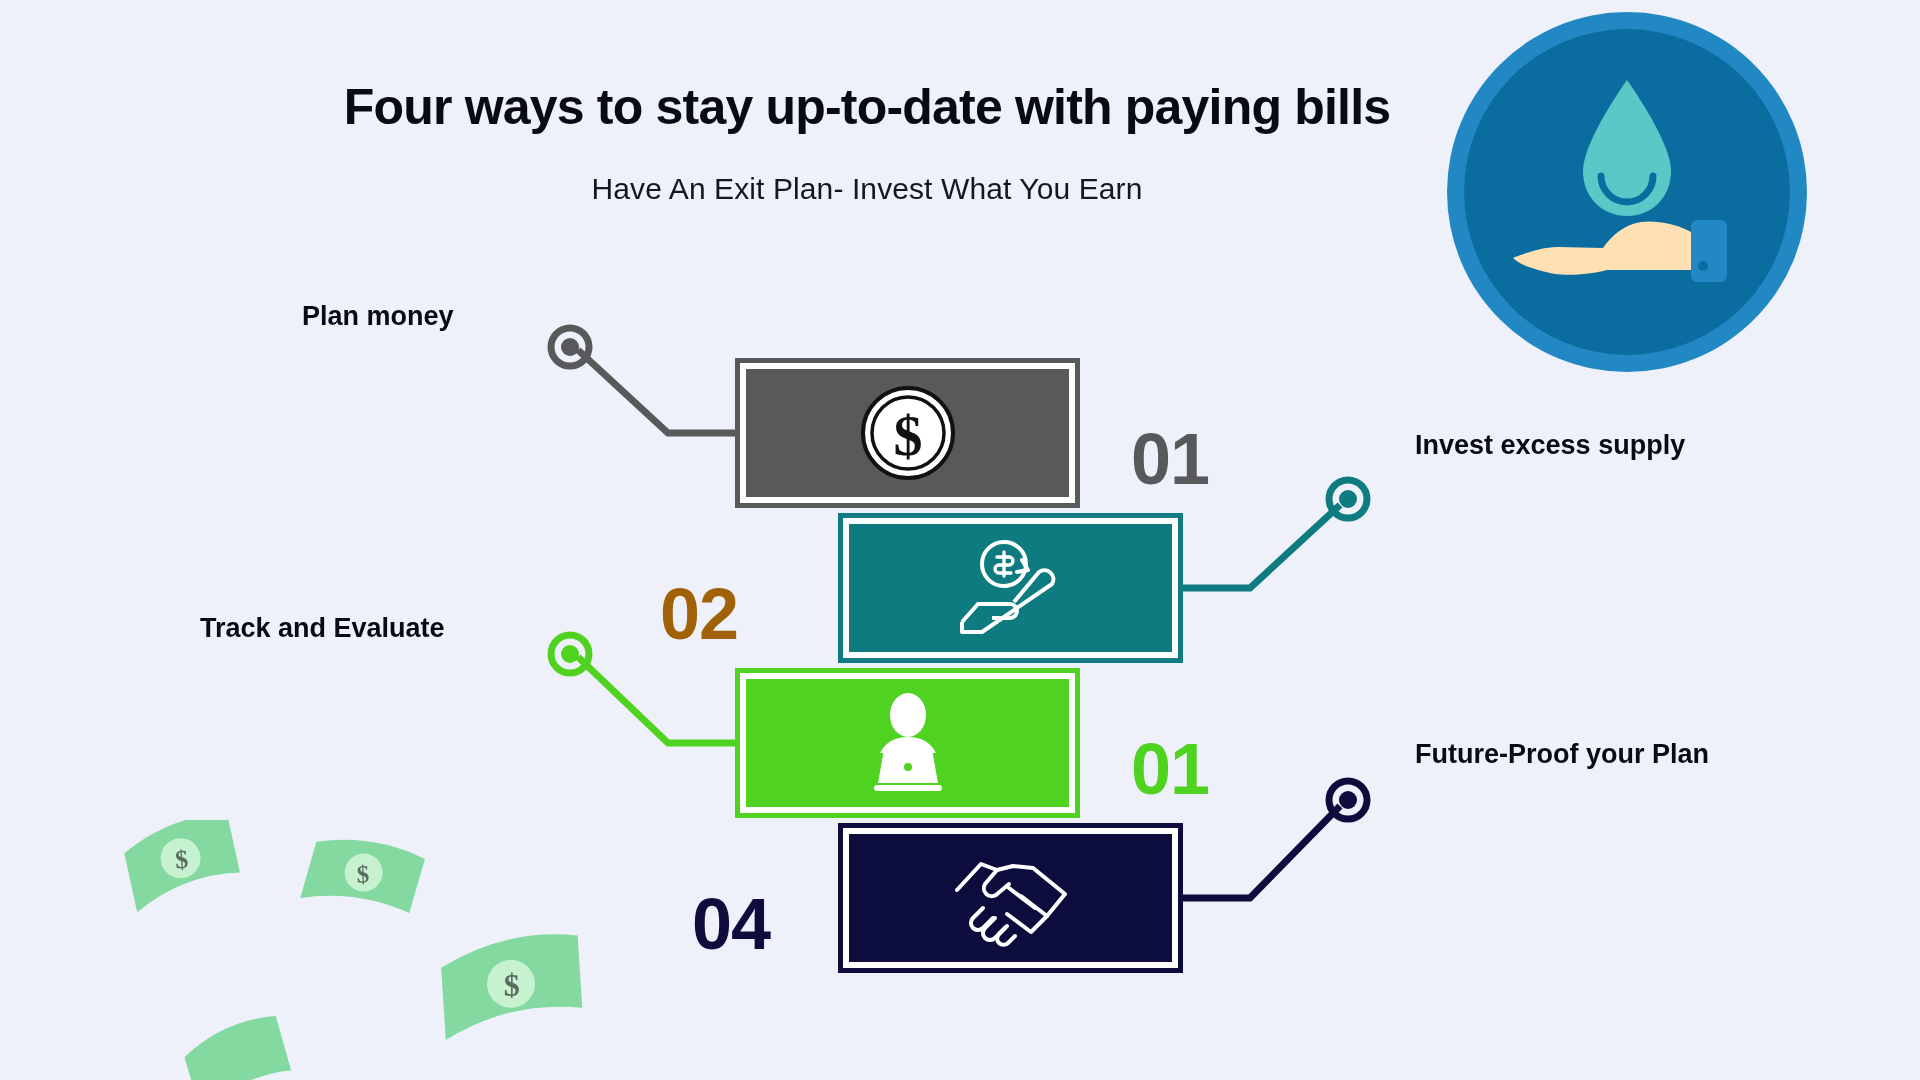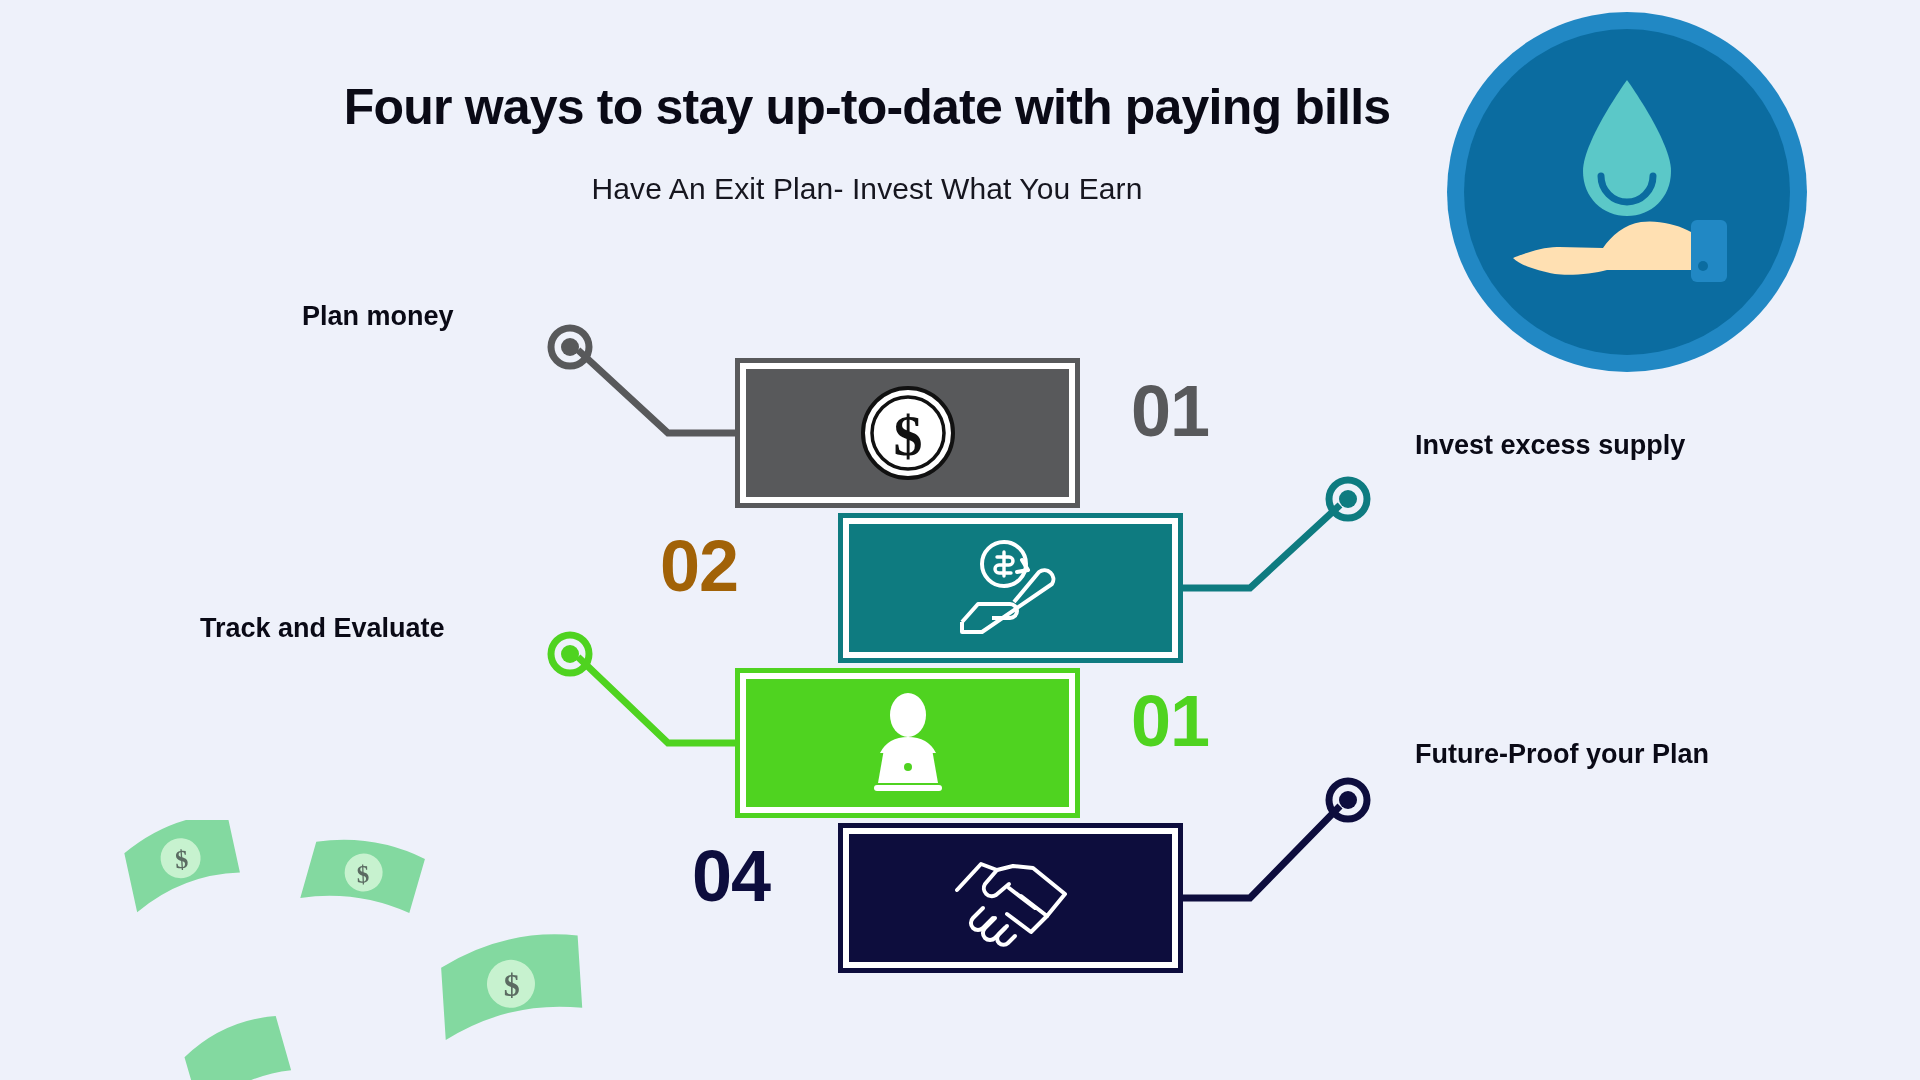--- a/index.html
+++ b/index.html
@@ -87,20 +87,21 @@
   #bar-04 { left: 838px; top: 823px;  width: 345px; height: 150px; border-color: #0d0d3d; }
   #bar-04 .bar-inner { background: #0d0d3d; }
 
   
   .step-num {
     position: absolute;
     font-size: 72px;
     font-weight: 700;
     letter-spacing: -1px;
     line-height: 1;
+    margin-top: 48px;
   }
   #num-01 { left: 1131px; top: 375px; color: #58595b; }
   #num-02 { left: 660px;  top: 530px; color: #a16207; }
   #num-03 { left: 1131px; top: 685px; color: #4fd320; }
   #num-04 { left: 692px;  top: 840px; color: #0d0d3d; }
 
   
   .caption {
     position: absolute;
     font-size: 27px;

